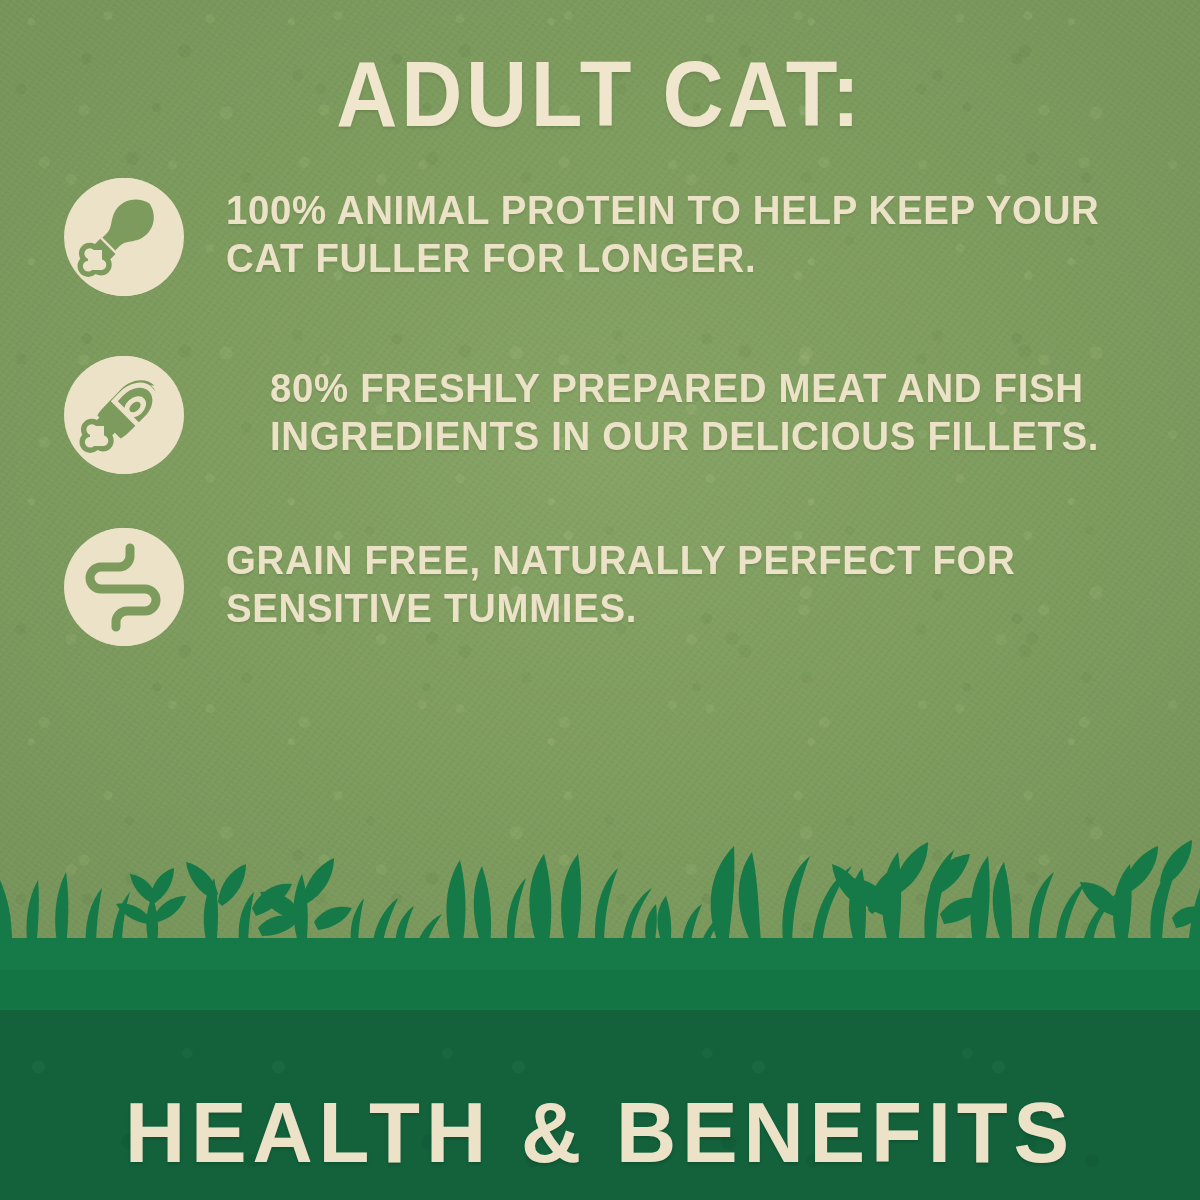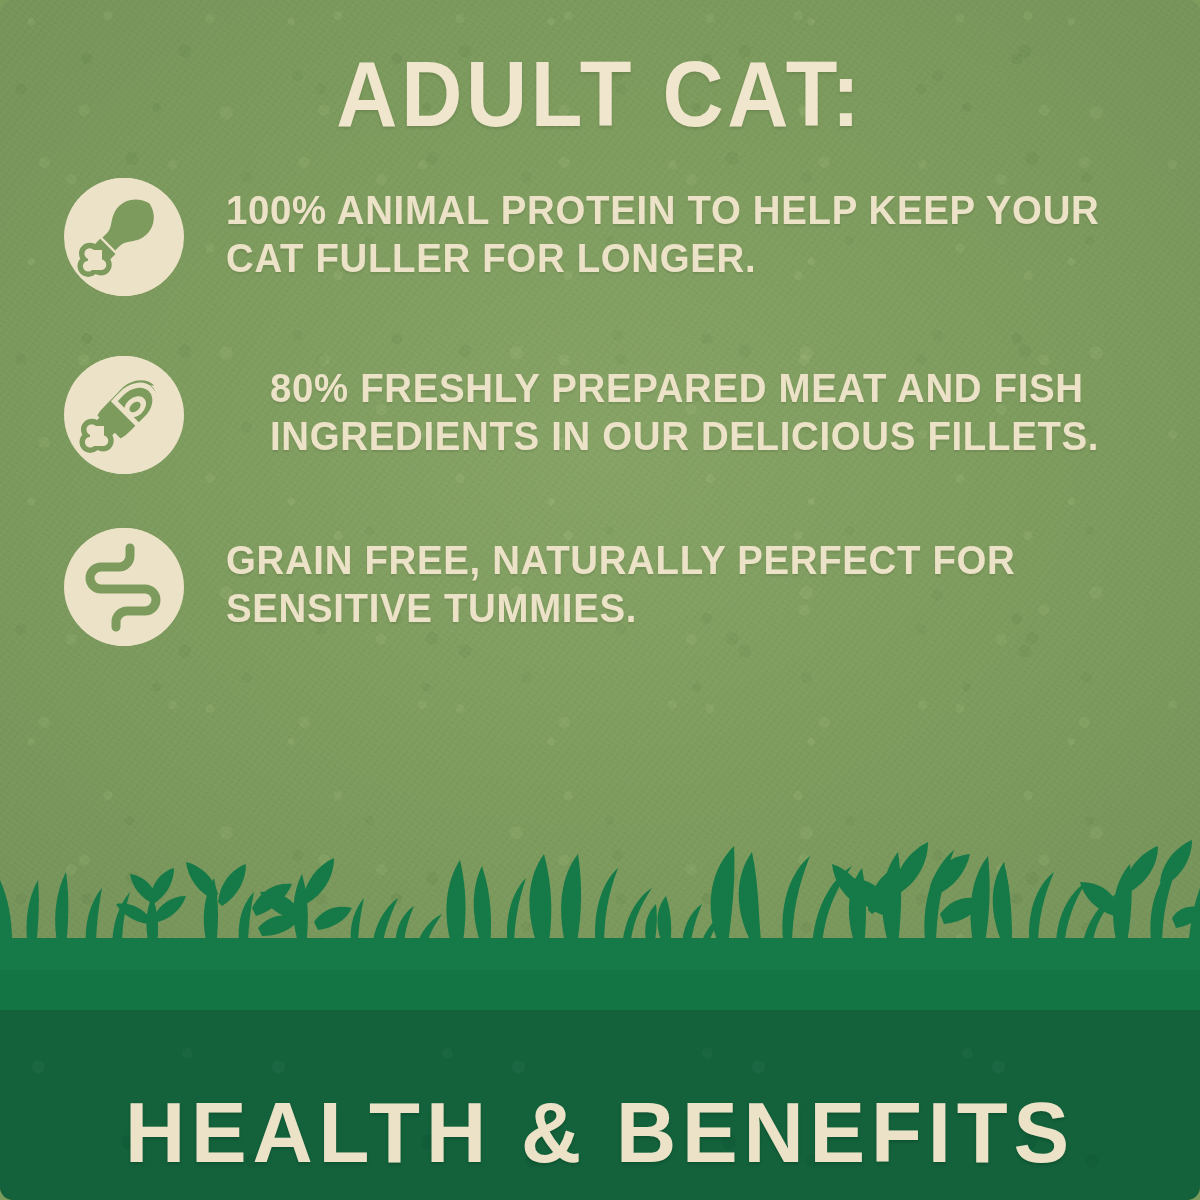--- a/index.html
+++ b/index.html
@@ -8,21 +8,20 @@
     background: #7d9b5d;
   }
   #poster {
     position: relative;
     width: 1200px;
     height: 1200px;
     overflow: hidden;
     font-family: "Liberation Sans", sans-serif;
     background: #7d9b5d;
     user-select: none;
-    border-radius: 13px;
   }
 
   
   .bg-base {
     position: absolute;
     inset: 0;
     background:
       radial-gradient(ellipse 70% 55% at 50% 38%, #86a365 0%, #7d9b5d 55%, #76945a 100%);
   }
   .bg-mottle {

